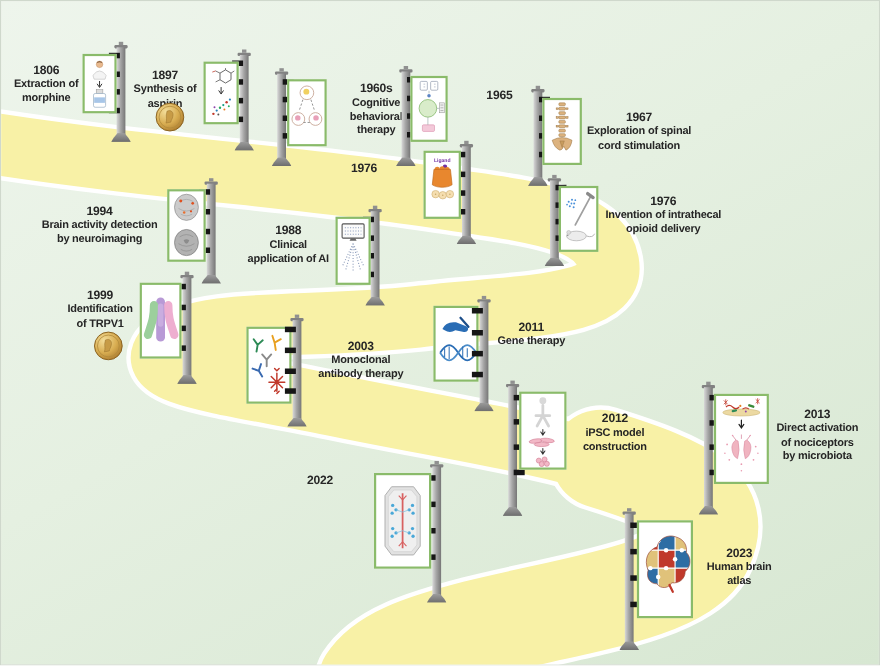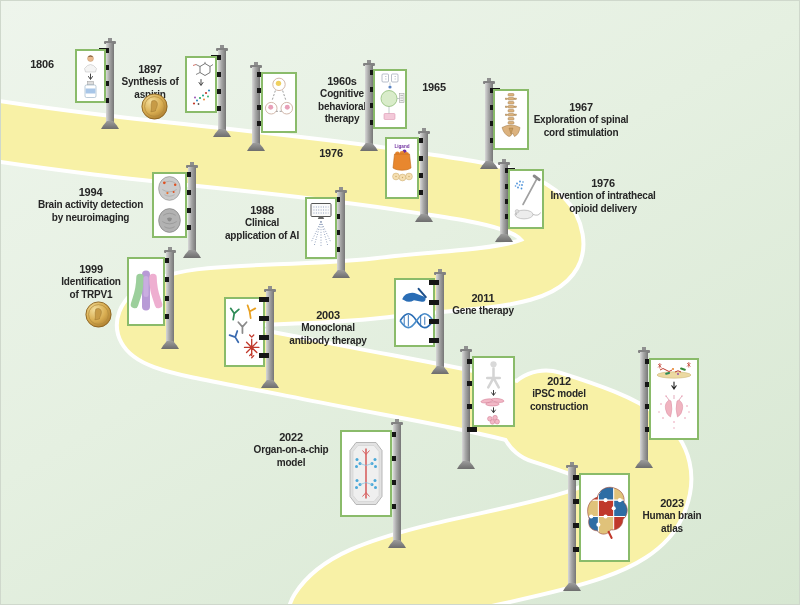--- a/index.html
+++ b/index.html
@@ -50,20 +50,22 @@
     </defs>
     <path class="road-w" stroke-width="64" d="M -30 126 C 130 152, 280 160, 405 180 C 475 191, 545 196, 552 238 C 559 280, 470 276, 378 287 C 278 298, 182 288, 152 314 C 124 339, 196 346, 300 367 C 402 388, 488 400, 562 424"></path>
     <path class="road-w" stroke-width="97" d="M 545 416 C 625 441, 657 458, 639 497 C 621 537, 519 549, 431 571 C 381 584, 347 596, 333 618"></path>
     <path class="road-y" stroke-width="56" d="M -30 126 C 130 152, 280 160, 405 180 C 475 191, 545 196, 552 238 C 559 280, 470 276, 378 287 C 278 298, 182 288, 152 314 C 124 339, 196 346, 300 367 C 402 388, 488 400, 562 424"></path>
     <path class="road-y" stroke-width="89" d="M 545 416 C 625 441, 657 458, 639 497 C 621 537, 519 549, 431 571 C 381 584, 347 596, 333 618"></path>
   </svg>
 
   <div class="milestone">
     <div class="mtext" style="left:1px;top:57px;width:80px">
       <div class="year">1806</div>
+      <div class="label">Extraction of
+morphine</div>
     </div>
     <div class="post sign-left" style="left:105px;top:40px;height:88px">
         <div class="cap"></div>
         <div class="pole"></div>
         <div class="base"></div>
         <i class="br" style="top: 8%;"></i>
         <i class="br" style="top: 27%;"></i>
         <i class="br" style="top: 46%;"></i>
         <i class="br" style="top: 65%;"></i>
       </div>
@@ -169,21 +171,21 @@
         <rect x="16.5" y="2.5" width="6.5" height="8" rx="1" fill="none" stroke="#8a94a8" stroke-width=".6"></rect>
         <path d="M10 5 h1.5 M10 7.5 h1.5 M19.5 5 h1.5 M19.5 7.5 h1.5" stroke="#8a94a8" stroke-width=".5"></path>
         <circle cx="15" cy="15.5" r="1.6" fill="#5b84c4"></circle>
         <circle cx="14" cy="27" r="8" fill="#d9ecca" stroke="#90bf78" stroke-width=".8"></circle>
         <rect x="24.5" y="22" width="4.5" height="9" fill="#efefef" stroke="#999" stroke-width=".5"></rect>
         <path d="M25.4 24 h2.7 M25.4 26.5 h2.7 M25.4 29 h2.7" stroke="#888" stroke-width=".5"></path>
         <rect x="9" y="42" width="11" height="6" rx="1" fill="#f3c9d9" stroke="#d687a7" stroke-width=".5"></rect>
         <path d="M15 11 v2.5 M14 35 v7 M22 27 h2.5" stroke="#9aa" stroke-width=".6"></path>
       </svg>
     </div>
-    <div class="mtext" style="left:383px;top:80px;width:100px">
+    <div class="mtext" style="left:403px;top:80px;width:100px">
       <div class="year">1965</div>
     </div>
   </div>
 
   <div class="milestone">
     <div class="post sign-right" style="left:484px;top:80px;height:88px">
         <div class="cap"></div>
         <div class="pole"></div>
         <div class="base"></div>
         <i class="br" style="top: 8%;"></i>
@@ -504,27 +506,31 @@
           <circle cx="34" cy="58" r=".8"></circle>
             <circle cx="23" cy="62" r=".8"></circle>
             <circle cx="15" cy="36" r=".7"></circle>
           <circle cx="31" cy="36" r=".7"></circle>
             <circle cx="23" cy="68" r=".7"></circle>
             <circle cx="8" cy="52" r=".7"></circle>
             <circle cx="38" cy="52" r=".7"></circle>
         </g>
       </svg>
     </div>
+    <div class="mtext" style="left:687px;top:370px;width:110px">
+      <div class="year">2013</div>
+      <div class="label">Direct activation
+of nociceptors
+by microbiota</div>
+    </div>
   </div>
 
   <div class="milestone">
     <div class="mtext" style="left:230px;top:430px;width:120px">
       <div class="year">2022</div>
-      <div class="label">Organ-on-a-chip
-model</div>
     </div>
     <div class="post sign-left" style="left:392px;top:421px;height:126px">
         <div class="cap"></div>
         <div class="pole"></div>
         <div class="base"></div>
         <i class="br" style="top: 8%;"></i>
         <i class="br" style="top: 27%;"></i>
         <i class="br" style="top: 46%;"></i>
         <i class="br" style="top: 65%;"></i>
       </div>

